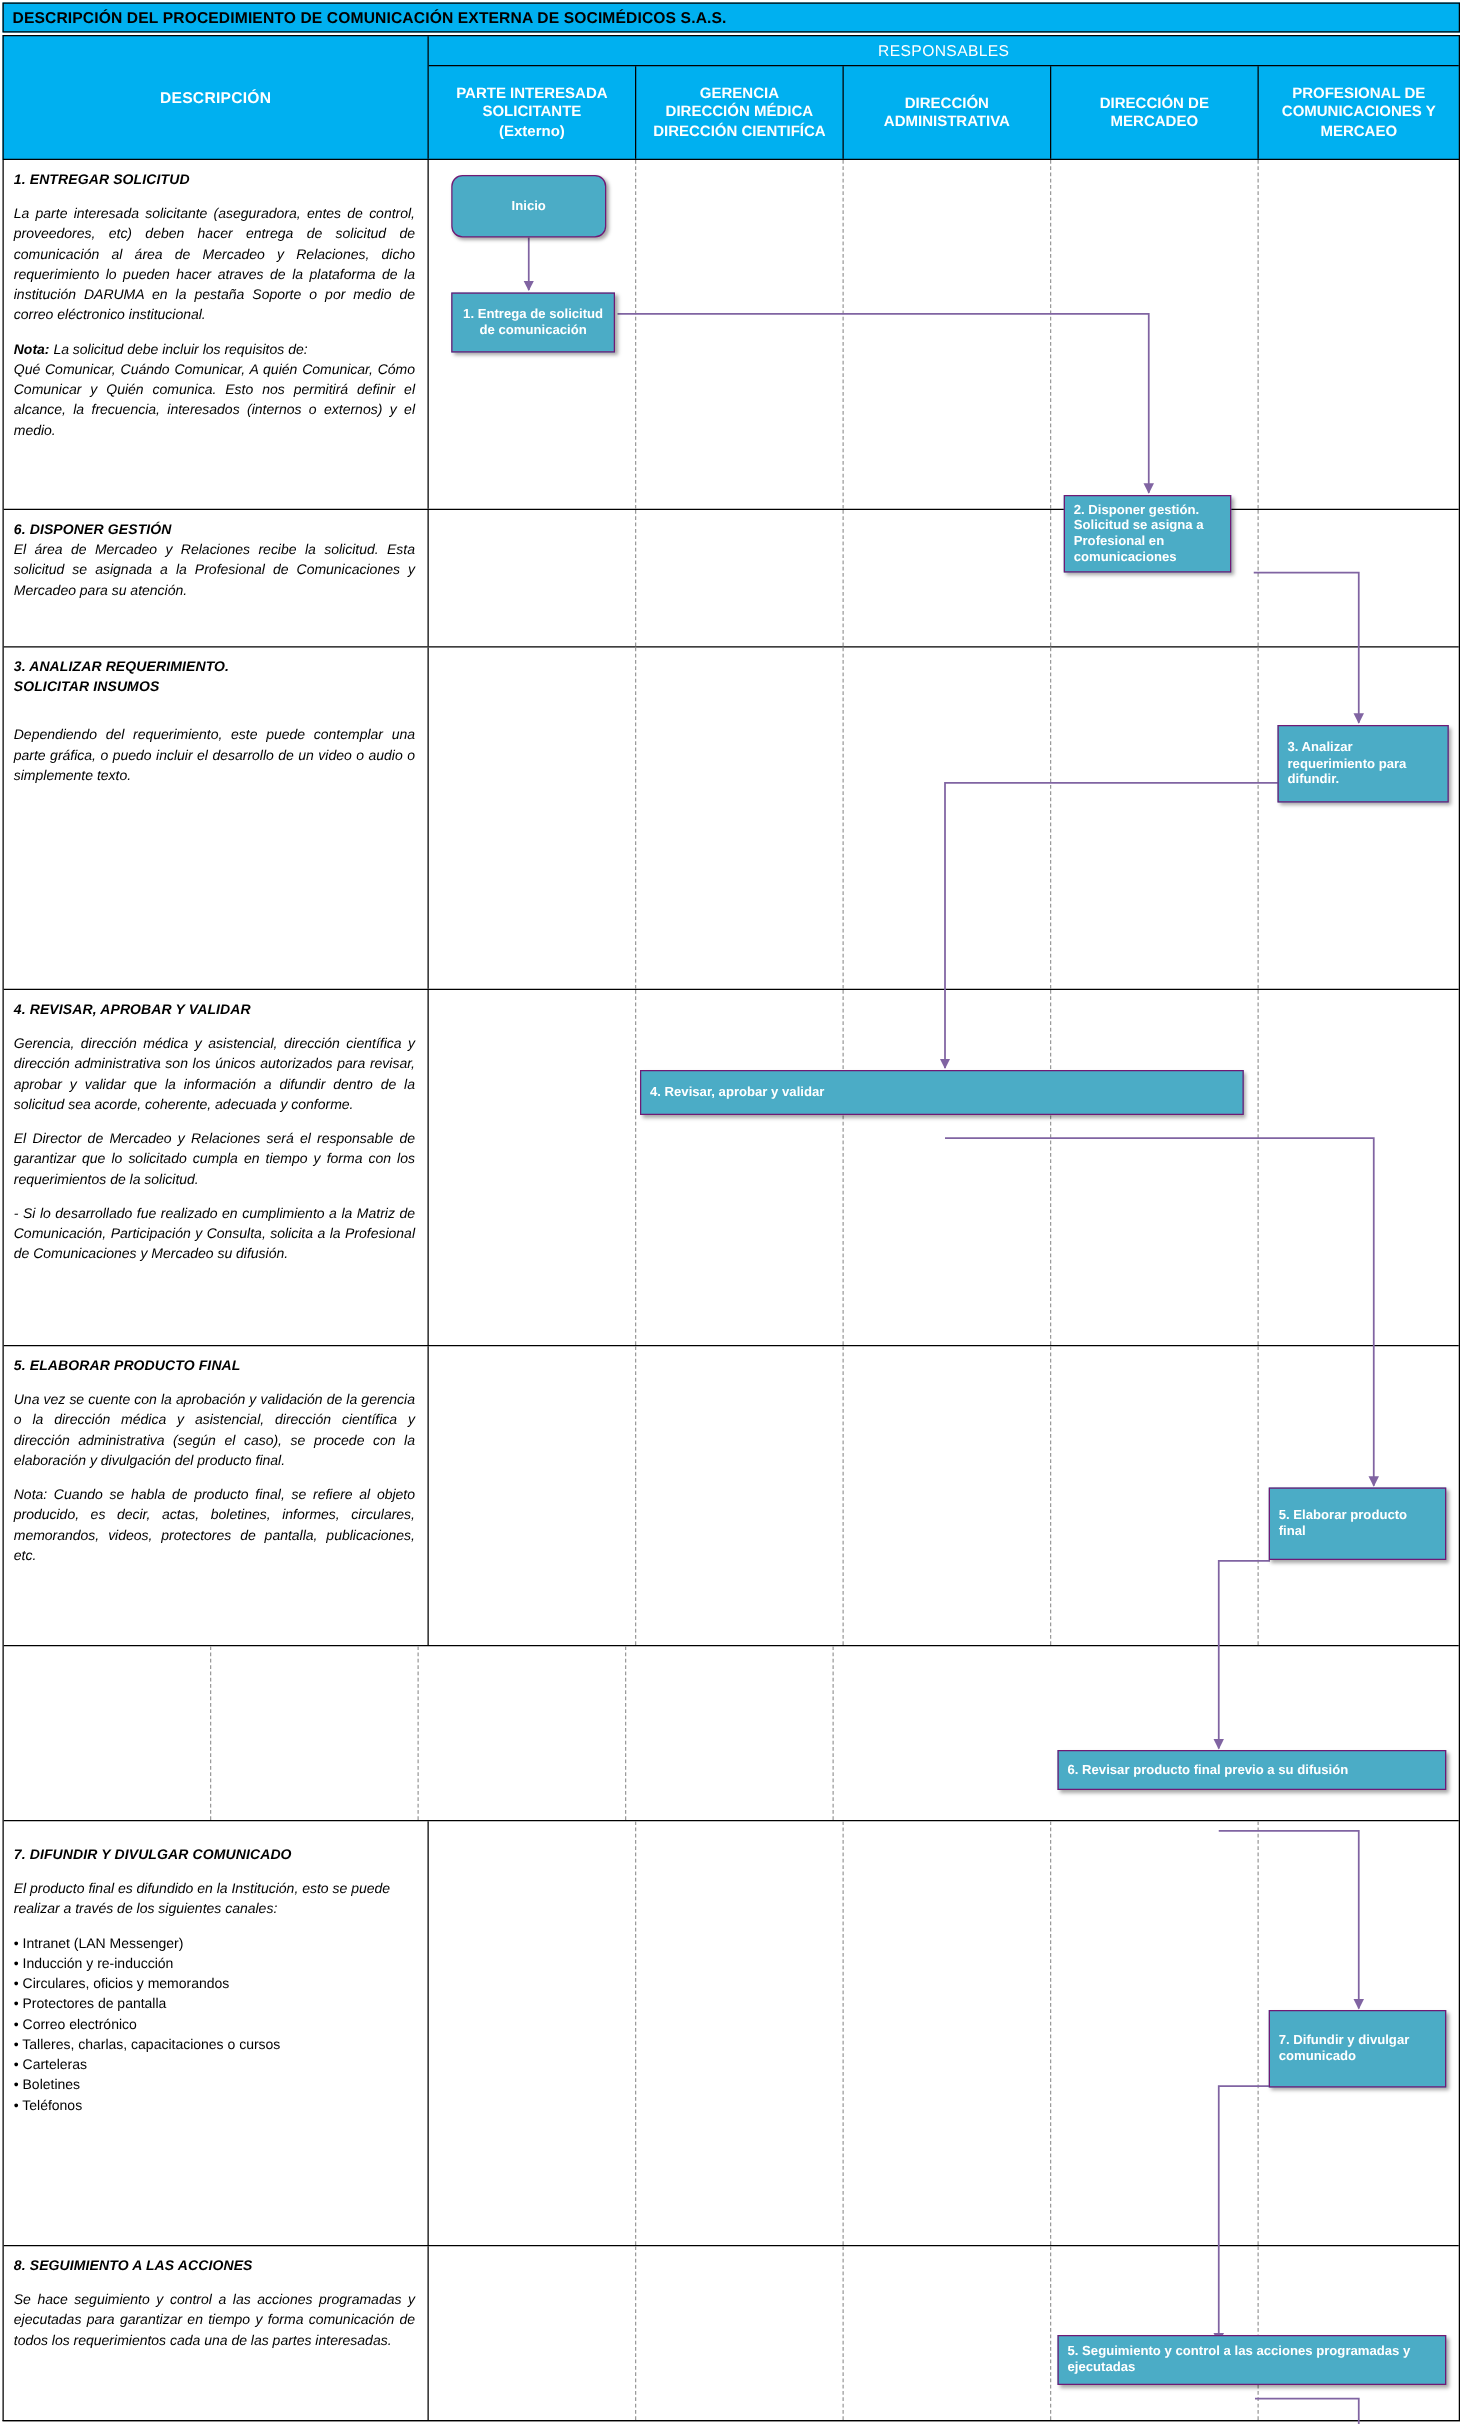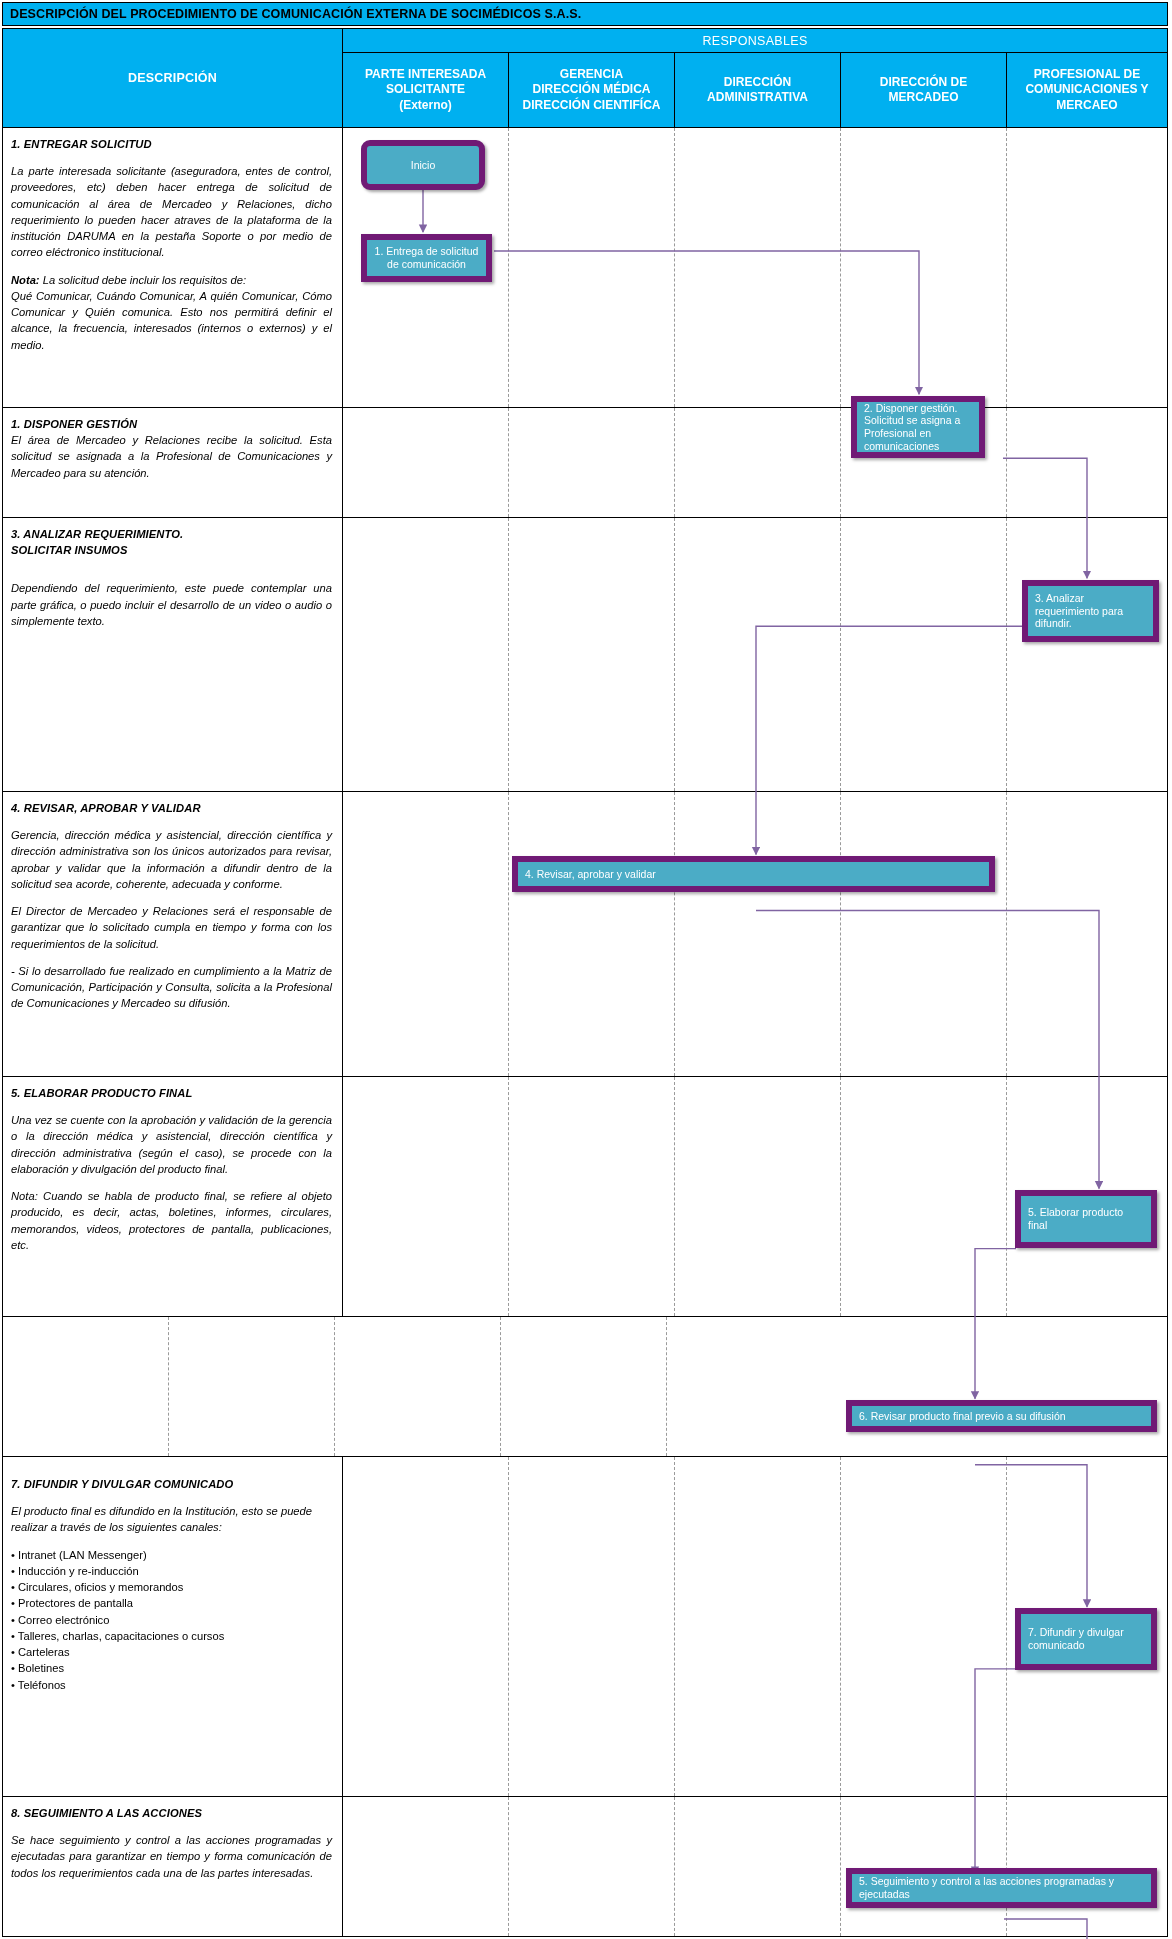--- a/index.html
+++ b/index.html
@@ -150,25 +150,25 @@
   
   .flow {
     position: absolute;
     left: 0; top: 0;
     width: 100%; height: 100%;
     pointer-events: none;
   }
   .node {
     position: absolute;
     background: #4BACC6;
-    border: 6px solid #701a75;
+    border: 1px solid #701a75;
     box-shadow: 2px 2px 3px rgba(0,0,0,0.35);
     color: #ffffff;
     font-size: 10.5px;
-    font-weight: normal;
+    font-weight: bold;
     line-height: 1.2;
     box-sizing: border-box;
     display: flex;
     align-items: center;
     padding: 4px 7px;
     pointer-events: auto;
   }
   .node.centered { justify-content: center; text-align: center; }
   .node.rounded { border-radius: 9px; }
 
@@ -241,21 +241,21 @@
         <div class="lane" style="flex:0 0 166px"></div>
         <div class="lane" style="flex:0 0 166px"></div>
         <div class="lane" style="flex:0 0 166px"></div>
         <div class="lane" style="flex:0 0 166px"></div>
         <div class="lane" style="flex:1 1 auto"></div>
       </div>
     </div>
 
     <div class="row" style="height:110px">
       <div class="cell-desc">
-        <p class="h">1. DISPONER GESTIÓN</p>
+        <p class="h">6. DISPONER GESTIÓN</p>
         <p>El área de Mercadeo y Relaciones recibe la solicitud. Esta solicitud se asignada a la Profesional de Comunicaciones y Mercadeo para su atención.</p>
       </div>
       <div class="lanes">
         <div class="lane" style="flex:0 0 166px"></div>
         <div class="lane" style="flex:0 0 166px"></div>
         <div class="lane" style="flex:0 0 166px"></div>
         <div class="lane" style="flex:0 0 166px"></div>
         <div class="lane" style="flex:1 1 auto"></div>
       </div>
     </div>

